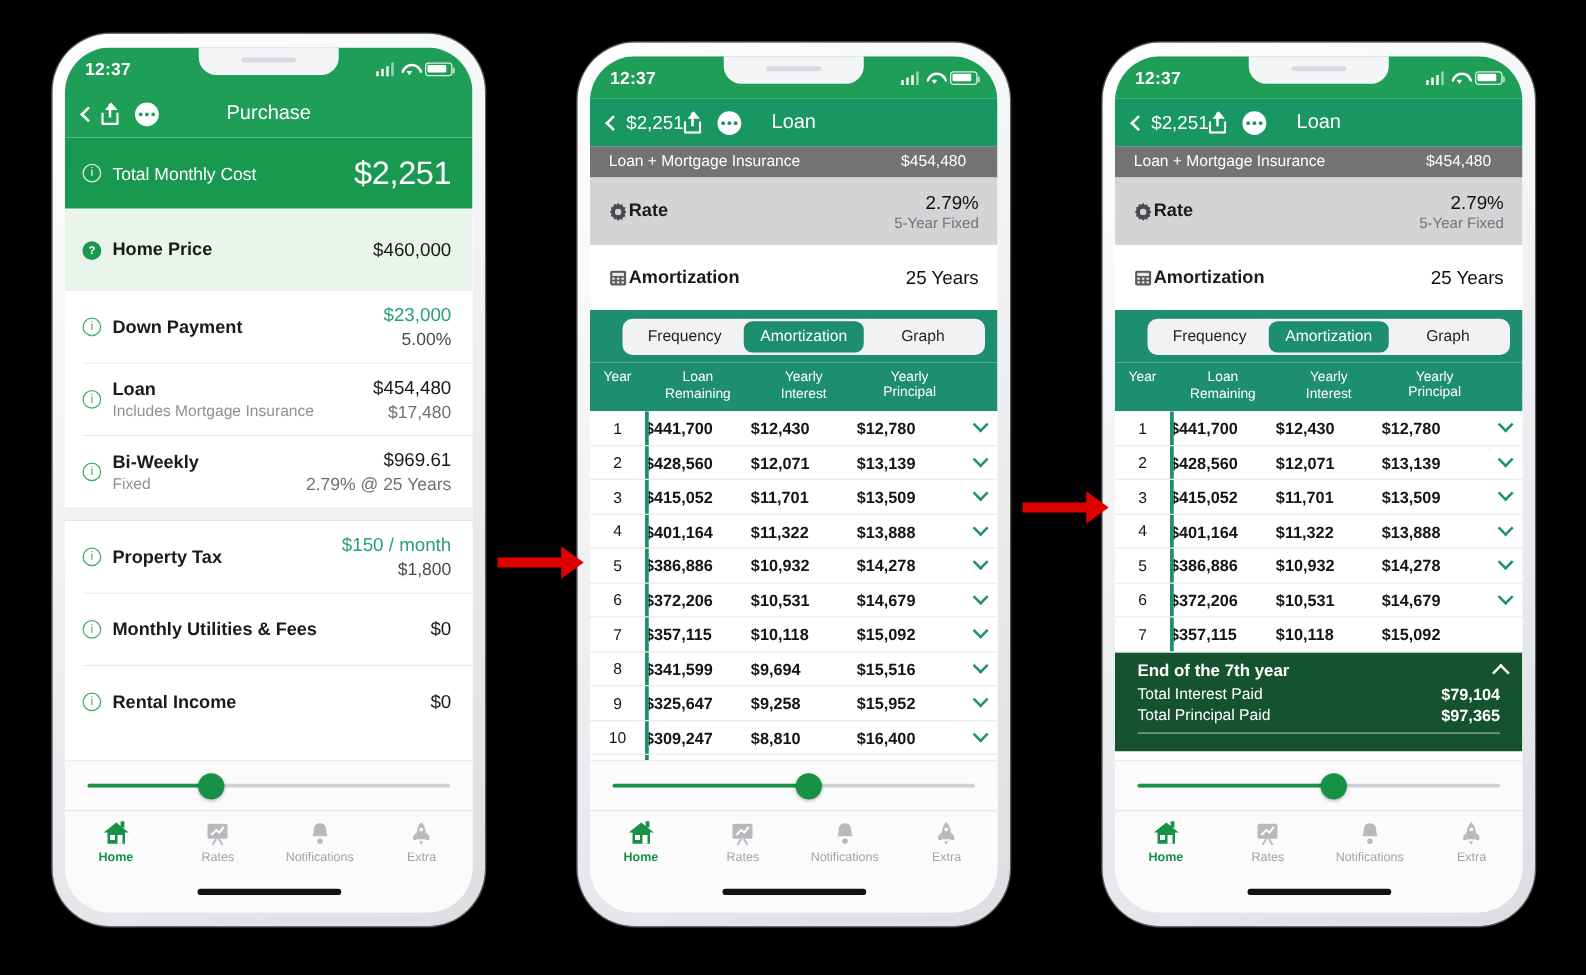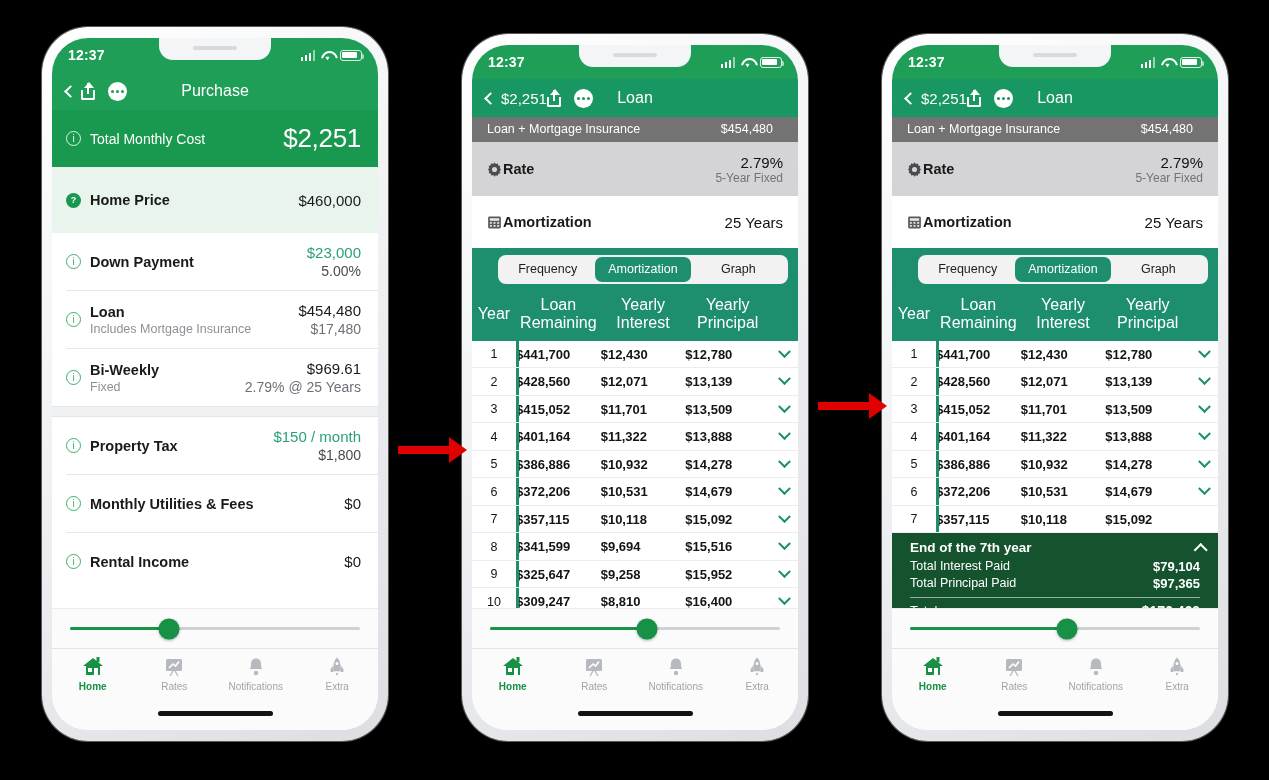--- a/index.html
+++ b/index.html
@@ -198,22 +198,22 @@
   .seg{
     background:#f2f2f3; border-radius:8px; display:flex; padding:2px; position:relative;
   }
   .seg .s{
     flex:1; text-align:center; font-size:12.5px; color:#1d1d1f;
     padding:5px 0 6px; border-radius:7px;
   }
   .seg .s.on{ background:#1d8f6e; color:#fff;}
 
   .thead{
-    background:#1d8f6e; color:#fff; display:flex; align-items:center;
-    padding:6px 0 8px 0; font-size:16px; text-align:center;
+    background:#1d8f6e; color:#fff; display:flex; align-items:flex-start;
+    padding:6px 0 8px 0; font-size:11px; text-align:center;
   }
   .thead .c0{ flex:0 0 44px; }
   .thead .c{ flex:1; line-height:1.15;}
   .thead .c3{ flex:1;}
   .thead .cx{ flex:0 0 28px;}
 
   .tbody{ flex:1 1 auto; overflow:hidden; background:#fff; }
   .trow{
     display:flex; align-items:center; font-size:13px; color:#141414;
     height:27.5px; border-bottom:1px solid #ececed; position:relative;
@@ -850,24 +850,20 @@
             </div>
             <div class="ln">
               <span>Total Interest Paid</span>
               <b>$79,104</b>
             </div>
             <div class="ln">
               <span>Total Principal Paid</span>
               <b>$97,365</b>
             </div>
             <div class="rule"></div>
-            <div class="tot">
-              <span>Total</span>
-              <b>$176,469</b>
-            </div>
           </div>
         </div>
 
       <div class="sliderwrap">
         <div class="slider">
           <div class="fill" style="width:54%"></div>
           <div class="thumb" style="left:54%"></div>
         </div>
       </div>
 

